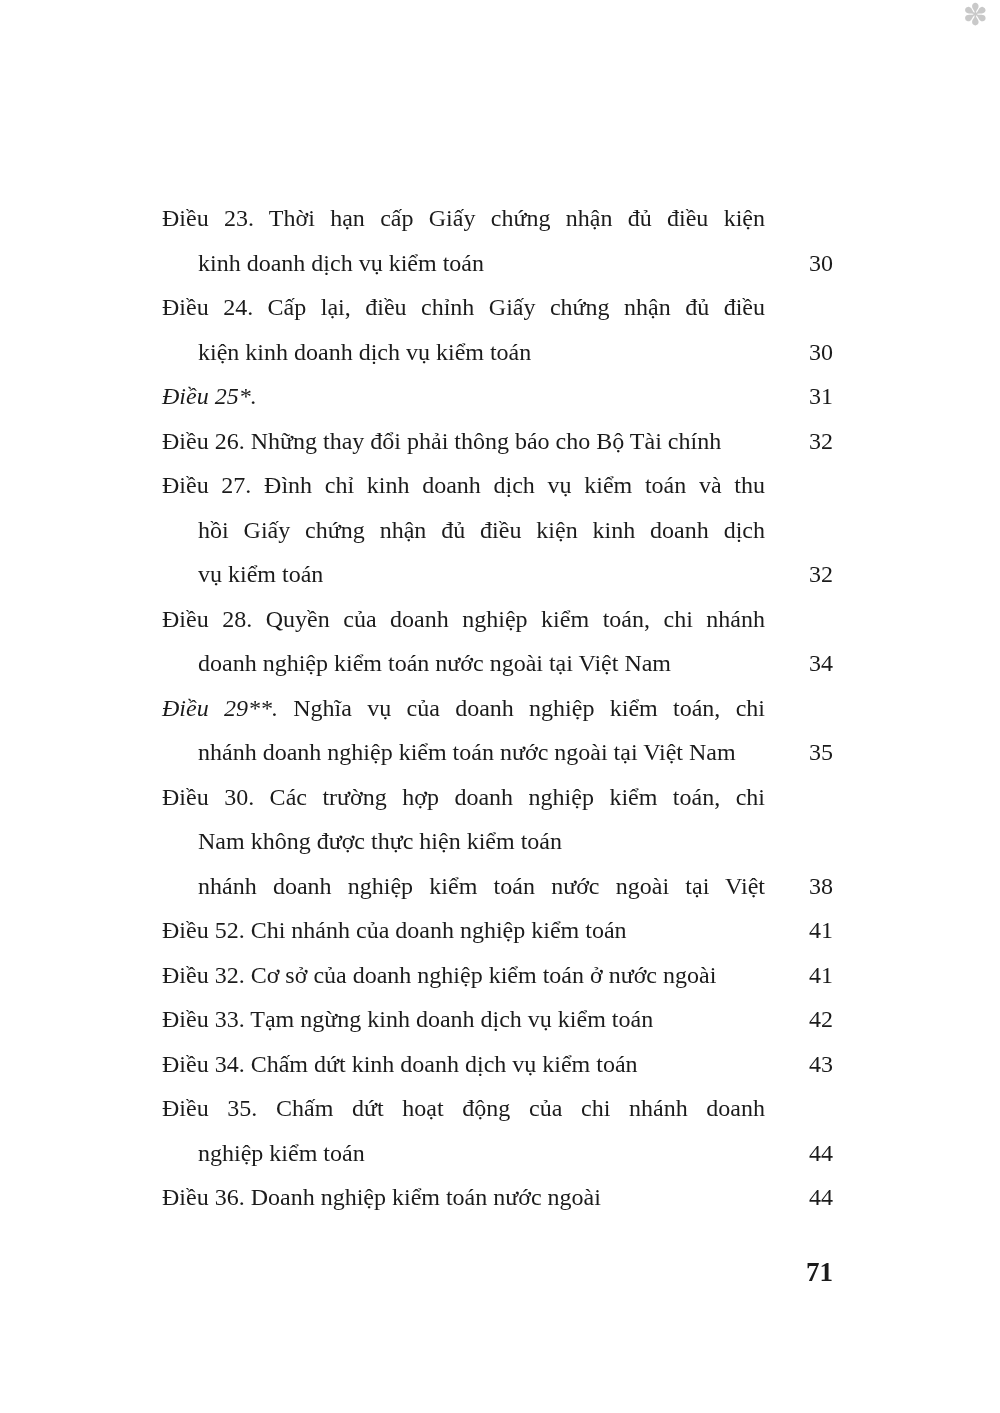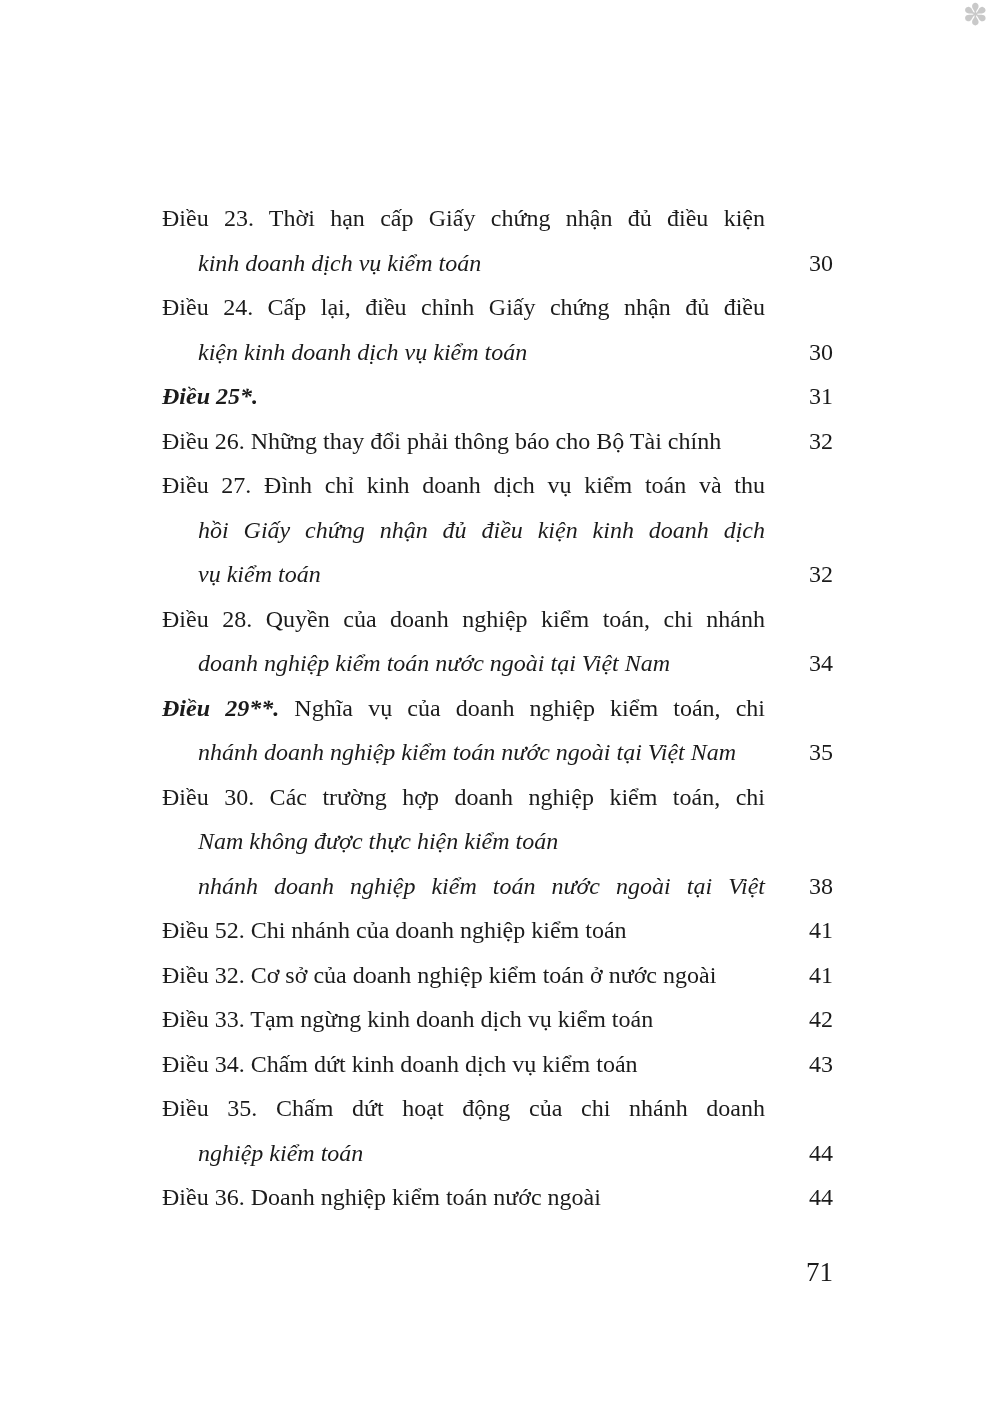--- a/index.html
+++ b/index.html
@@ -28,40 +28,41 @@
     width: 671px;
   }
   .entry { position: relative; }
   .line {
     width: 603px;
     box-sizing: border-box;
     font-size: 24px;
     line-height: 44.5px;
     white-space: nowrap;
   }
-  .line.cont { padding-left: 36px; font-style: italic; }
+  .line.cont { padding-left: 36px; }
   .line.just {
     white-space: normal;
     text-align: justify;
     text-align-last: justify;
   }
-  .it { font-style: italic; font-weight: bold; }
+  .it { font-style: italic; }
   .pagenum {
     position: absolute;
     right: 0;
     bottom: 0;
     font-size: 24px;
     line-height: 44.5px;
   }
   .footer {
     position: absolute;
     top: 1252px;
     right: 167px;
     font-size: 27px;
     line-height: 40px;
+    font-weight: bold;
   }
 </style>
 </head>
 <body>
 
 <div class="sheet">
   <div class="flower">✽</div>
 
   <div class="toc">
       <div class="entry">

